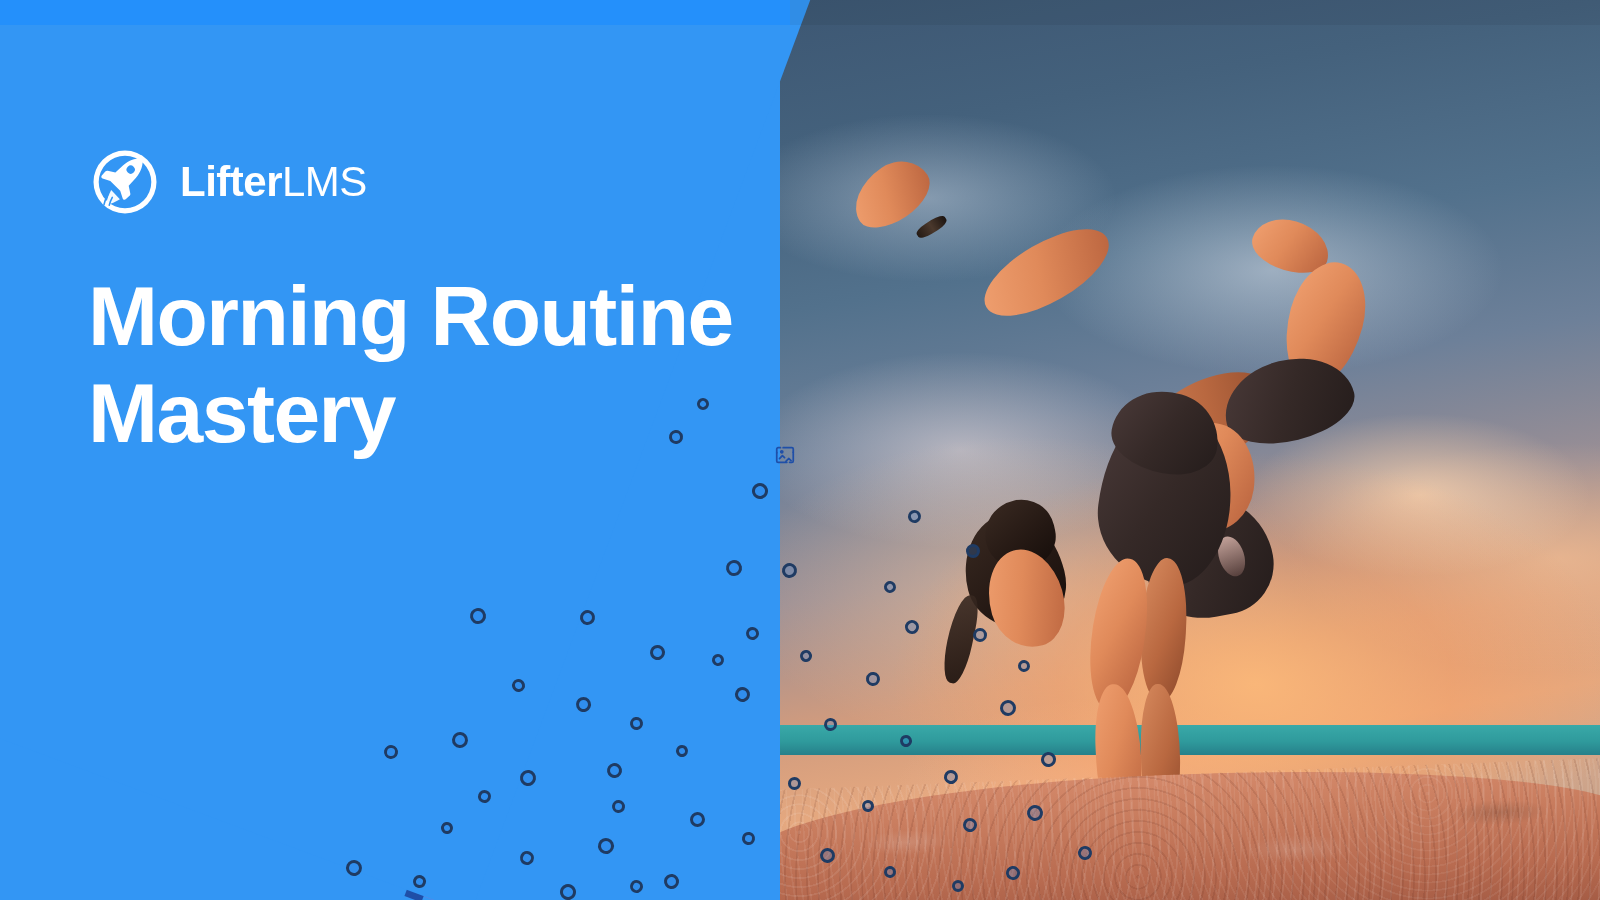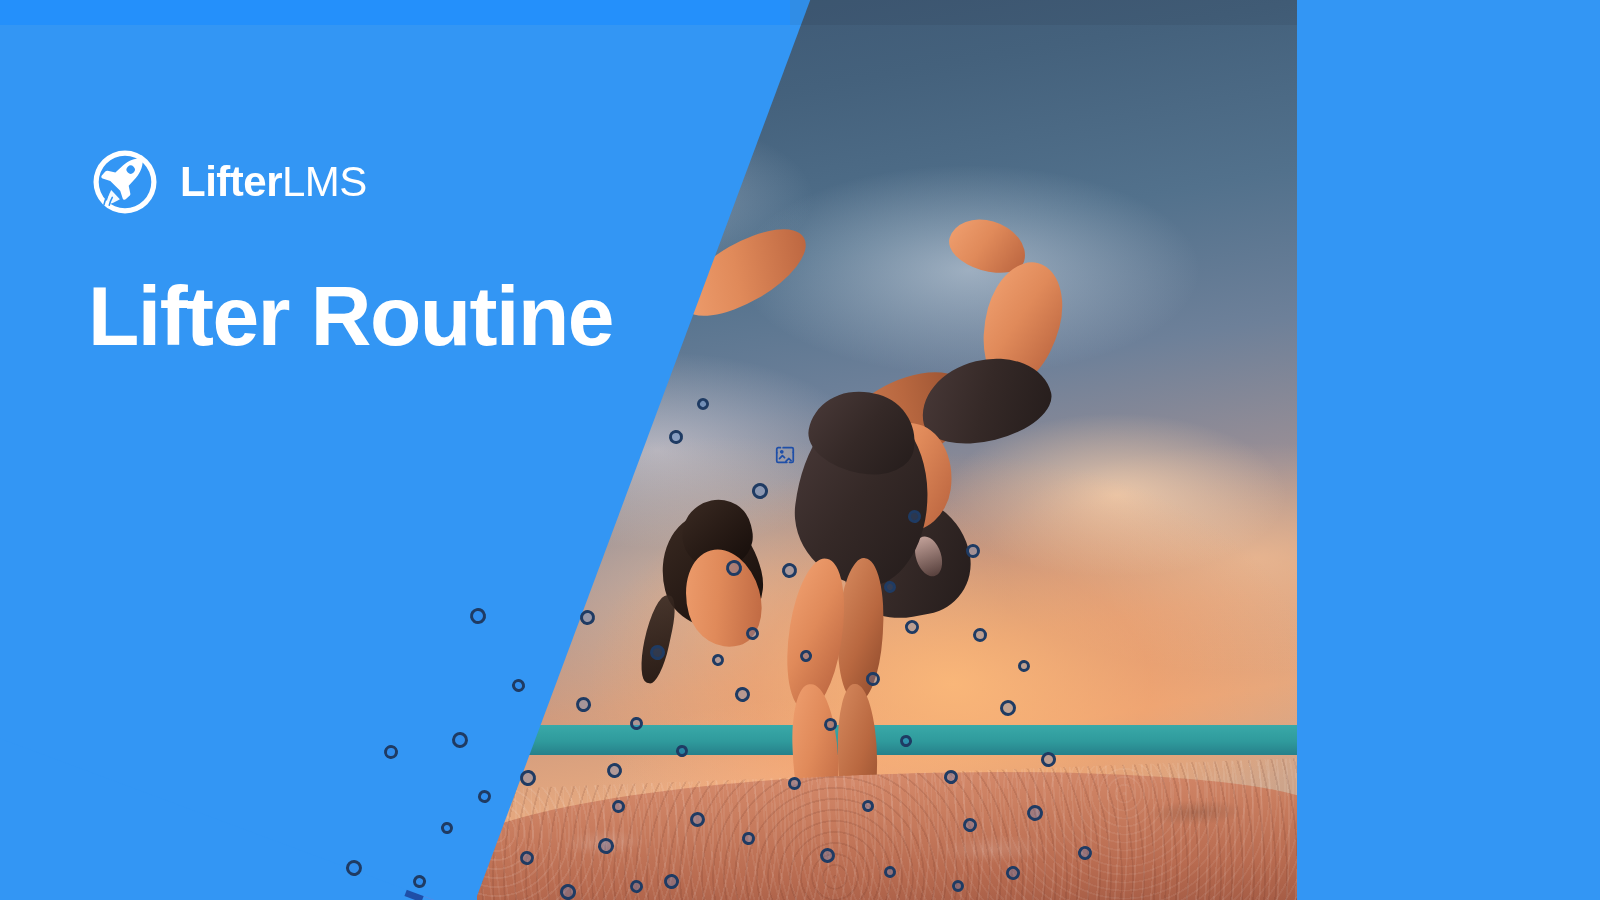--- a/index.html
+++ b/index.html
@@ -1,21 +1,21 @@
 <!DOCTYPE html>
 <html><head>
 <meta charset="utf-8">
 <title>Course Banner</title>
 <style>
   * { margin:0; padding:0; box-sizing:border-box; }
   html,body { width:1600px; height:900px; overflow:hidden; background:#3396f4;
               font-family:"Liberation Sans", sans-serif; }
 
   .banner {
-    position:relative; width:1297px; height:900px; overflow:hidden;
+    position:relative; width:1600px; height:900px; overflow:hidden;
     background:#3396f4;
   }
 
   
   .photo-pane {
     position:absolute; top:0; right:0; width:820px; height:900px;
     overflow:hidden;
   }
   .photo {
     position:absolute; inset:0;
@@ -293,21 +293,22 @@
           <path d="M37 5.5a31.5 31.5 0 1 0 0 63 31.5 31.5 0 0 0 0-63Zm0 5.2a26.3 26.3 0 1 1 0 52.6 26.3 26.3 0 0 1 0-52.6Z" fill="#ffffff"></path>
           <path d="M56.2 13.5c-7.6-.9-15.2 1.6-21 6.8L27.4 27.4l-7.7-1.6c-.9-.2-1.8.1-2.4.8l-3.5 3.8c-.9 1-.5 2.6.8 3l7.7 2.5 9.9 9.9 2.5 7.7c.4 1.3 2 1.7 3 .8l3.8-3.5c.7-.6 1-1.5.8-2.4l-1.6-7.7 7.1-7.8c5.2-5.8 7.7-13.4 6.8-21a2 2 0 0 0-1.8-1.8Zm-10.6 14a4.1 4.1 0 1 1-5.8-5.8 4.1 4.1 0 0 1 5.8 5.8Z" fill="#ffffff"></path>
           <path d="M23.2 45.1c-2.4 4.4-4.3 9.4-5.2 14.9 5.1-1.2 9.8-3.2 13.9-5.8l-8.7-9.1Z" fill="#ffffff" opacity=".95"></path>
           <path d="M19.6 49.8c-1.6 3-2.9 6.3-3.6 9.9M24.3 52.4c-1.3 2.4-2.4 5-3 7.8" stroke="#3396f4" stroke-width="1.6" fill="none" stroke-linecap="round"></path>
         </svg>
       </span>
       <span class="logo-text"><span class="b">Lifter</span><span class="l">LMS</span></span>
     </div>
 
     <h1 class="title">
-      <span>Lifter Routine</span><br>
+      <span>Morning Routine</span><br>
+      <span>Mastery</span>
     </h1>
 
 
     <span class="img-placeholder">
       <svg viewBox="0 0 24 24" width="22" height="22" fill="none" stroke="#1f4fa8" stroke-width="1.9" stroke-linecap="round" stroke-linejoin="round">
         <path d="M21 9V5.5A1.5 1.5 0 0 0 19.5 4H10"></path>
         <path d="M3 9.5V18.5A1.5 1.5 0 0 0 4.5 20H14"></path>
         <path d="M3 9.5V5.5A1.5 1.5 0 0 1 4.5 4H7"></path>
         <path d="M21 9v9.5a1.5 1.5 0 0 1-1.5 1.5H17"></path>
         <circle cx="8.5" cy="8.5" r="1.1"></circle>

